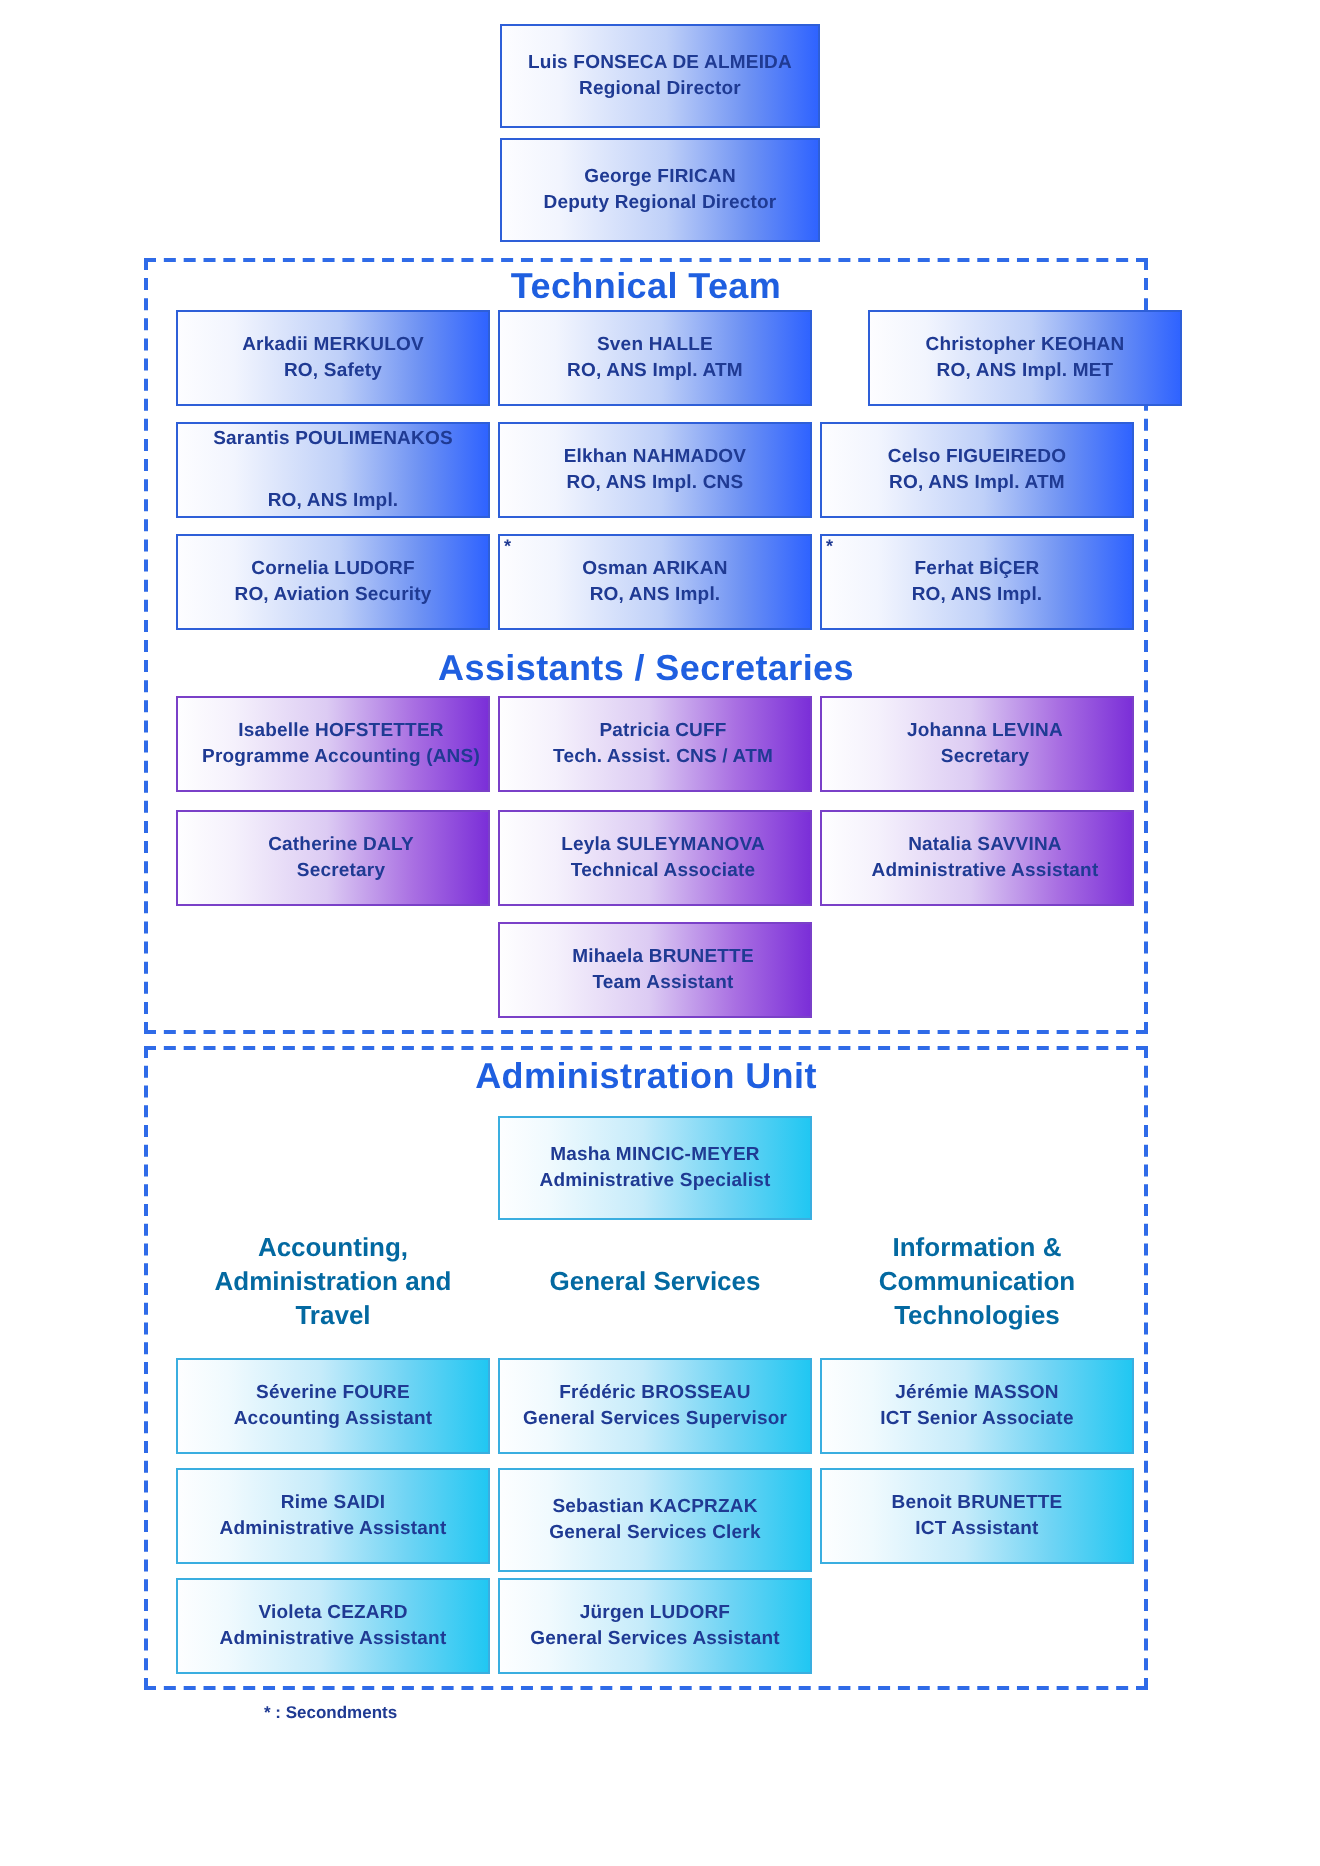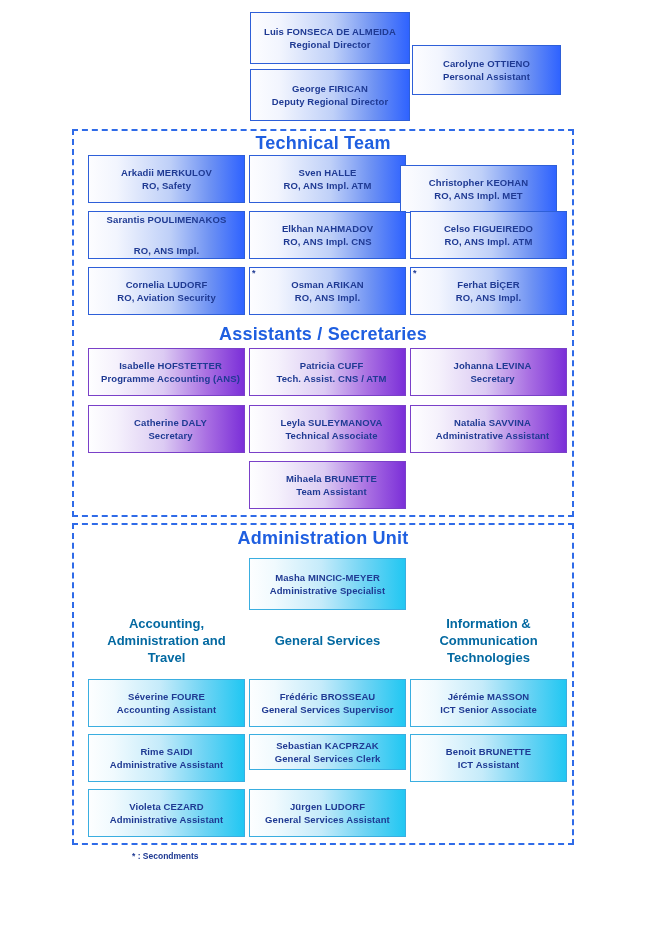--- a/index.html
+++ b/index.html
@@ -109,34 +109,30 @@
 <div class="group" style="left: 72px; top: 129px; width: 502px; height: 388px;"></div>
     <div class="group" style="left: 72px; top: 523px; width: 502px; height: 322px;"></div>
     <div class="card blue" style="left: 250px; top: 12px; width: 160px; height: 52px;">
       <span class="nm">Luis FONSECA DE ALMEIDA</span>
       <span class="ro">Regional Director</span>
     </div>
     <div class="card blue" style="left: 250px; top: 69px; width: 160px; height: 52px;">
       <span class="nm">George FIRICAN</span>
       <span class="ro">Deputy Regional Director</span>
     </div>
-    <div class="card blue" style="left: 412px; top: 45px; width: 149px; height: 50px;">
-      <span class="nm">Carolyne OTTIENO</span>
-      <span class="ro">Personal Assistant</span>
-    </div>
     <div class="section-title" style="left: 72px; top: 135px; width: 502px;">Technical Team</div>
     <div class="card blue" style="left: 88px; top: 155px; width: 157px; height: 48px;">
       <span class="nm">Arkadii MERKULOV</span>
       <span class="ro">RO, Safety</span>
     </div>
     <div class="card blue" style="left: 249px; top: 155px; width: 157px; height: 48px;">
       <span class="nm">Sven HALLE</span>
       <span class="ro">RO, ANS Impl. ATM</span>
     </div>
-    <div class="card blue" style="left: 400px; top: 155px; width: 157px; height: 48px; margin-top: 10px;">
+    <div class="card blue" style="left: 434px; top: 155px; width: 157px; height: 48px;">
       <span class="nm">Christopher KEOHAN</span>
       <span class="ro">RO, ANS Impl. MET</span>
     </div>
     <div class="card blue" style="left: 88px; top: 211px; width: 157px; height: 48px; gap: 18px;">
       <span class="nm">Sarantis POULIMENAKOS</span>
       <span class="ro">RO, ANS Impl.</span>
     </div>
     <div class="card blue" style="left: 249px; top: 211px; width: 157px; height: 48px;">
       <span class="nm">Elkhan NAHMADOV</span>
       <span class="ro">RO, ANS Impl. CNS</span>
@@ -205,21 +201,21 @@
       <span class="ro">General Services Supervisor</span>
     </div>
     <div class="card cyan" style="left: 410px; top: 679px; width: 157px; height: 48px;">
       <span class="nm">Jérémie MASSON</span>
       <span class="ro">ICT Senior Associate</span>
     </div>
     <div class="card cyan" style="left: 88px; top: 734px; width: 157px; height: 48px;">
       <span class="nm">Rime SAIDI</span>
       <span class="ro">Administrative Assistant</span>
     </div>
-    <div class="card cyan" style="left: 249px; top: 734px; width: 157px; height: 36px; text-align: center;">
+    <div class="card cyan" style="left: 249px; top: 734px; width: 157px; height: 52px; text-align: center;">
       <span class="nm">Sebastian KACPRZAK</span>
       <span class="ro">General Services Clerk</span>
     </div>
     <div class="card cyan" style="left: 410px; top: 734px; width: 157px; height: 48px;">
       <span class="nm">Benoit BRUNETTE</span>
       <span class="ro">ICT Assistant</span>
     </div>
     <div class="card cyan" style="left: 88px; top: 789px; width: 157px; height: 48px;">
       <span class="nm">Violeta CEZARD</span>
       <span class="ro">Administrative Assistant</span>

